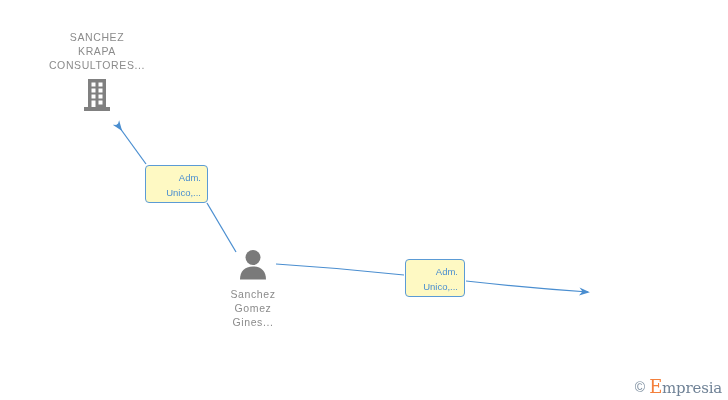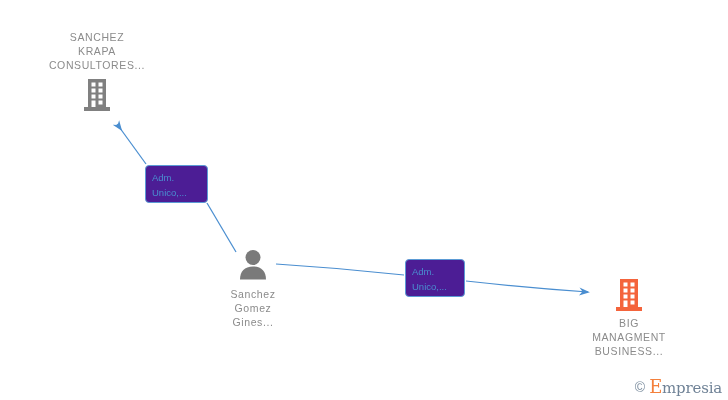--- a/index.html
+++ b/index.html
@@ -71,27 +71,27 @@
     left: 554px;
     top: 278px;
     width: 150px;
   }
   #node-company-right .node-label { margin-top: 4px; }
 
   
   .edge-label {
     position: absolute;
     box-sizing: border-box;
-    background: #4c1d95;
+    background: #fef9c3;
     border: 1px solid #5b9bd5;
     border-radius: 4px;
     color: #4a8ed0;
     font-size: 9.5px;
     line-height: 15px;
-    text-align: left;
+    text-align: right;
     padding: 4px 6px 4px 6px;
     white-space: pre-line;
     z-index: 3;
   }
   #edge-label-1 {
     left: 145px;
     top: 165px;
     width: 63px;
     height: 38px;
   }
@@ -180,39 +180,20 @@
       <svg width="34" height="34" viewBox="0 0 34 34">
         <circle cx="17" cy="9.5" r="7.5" fill="#7a7a7a"></circle>
         <path d="M17,18.5 C25.5,18.5 30,23.5 30,31.5 L4,31.5 C4,23.5 8.5,18.5 17,18.5 Z" fill="#7a7a7a"></path>
       </svg>
     </div>
     <div class="node-label">Sanchez
 Gomez
 Gines...</div>
   </div>
 
-  <div class="node" id="node-company-right">
-    <div class="icon-wrap">
-      <svg width="30" height="34" viewBox="0 0 30 34">
-        <rect x="6" y="1" width="18" height="28" fill="#f4643c"></rect>
-        <rect x="2" y="29" width="26" height="4" fill="#f4643c"></rect>
-        <rect x="9.5" y="4.5" width="4" height="4" fill="#ffffff"></rect>
-        <rect x="16.5" y="4.5" width="4" height="4" fill="#ffffff"></rect>
-        <rect x="9.5" y="10.5" width="4" height="4" fill="#ffffff"></rect>
-        <rect x="16.5" y="10.5" width="4" height="4" fill="#ffffff"></rect>
-        <rect x="9.5" y="16.5" width="4" height="4" fill="#ffffff"></rect>
-        <rect x="16.5" y="16.5" width="4" height="4" fill="#ffffff"></rect>
-        <rect x="9.5" y="22.5" width="4" height="6.5" fill="#ffffff"></rect>
-        <rect x="16.5" y="22.5" width="4" height="4" fill="#ffffff"></rect>
-      </svg>
-    </div>
-    <div class="node-label company">BIG
-MANAGMENT
-BUSINESS...</div>
-  </div>
 
   <div class="edge-label" id="edge-label-1">Adm.
 Unico,...</div>
 
   <div class="edge-label" id="edge-label-2">Adm.
 Unico,...</div>
 
   <div id="watermark">
     <span class="copy">©</span>
     <span class="brand"><span class="cap">E</span><span>mpresia</span></span>

